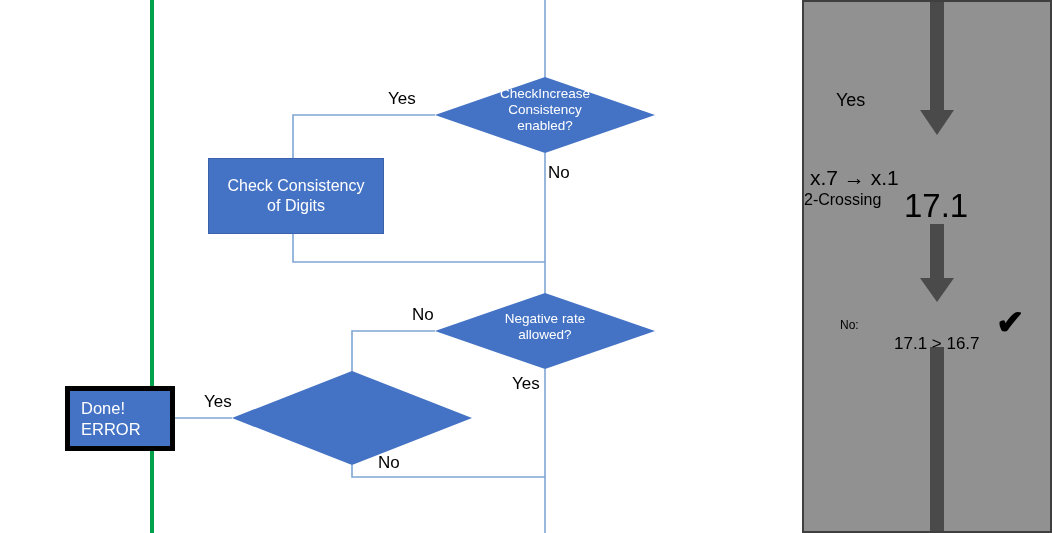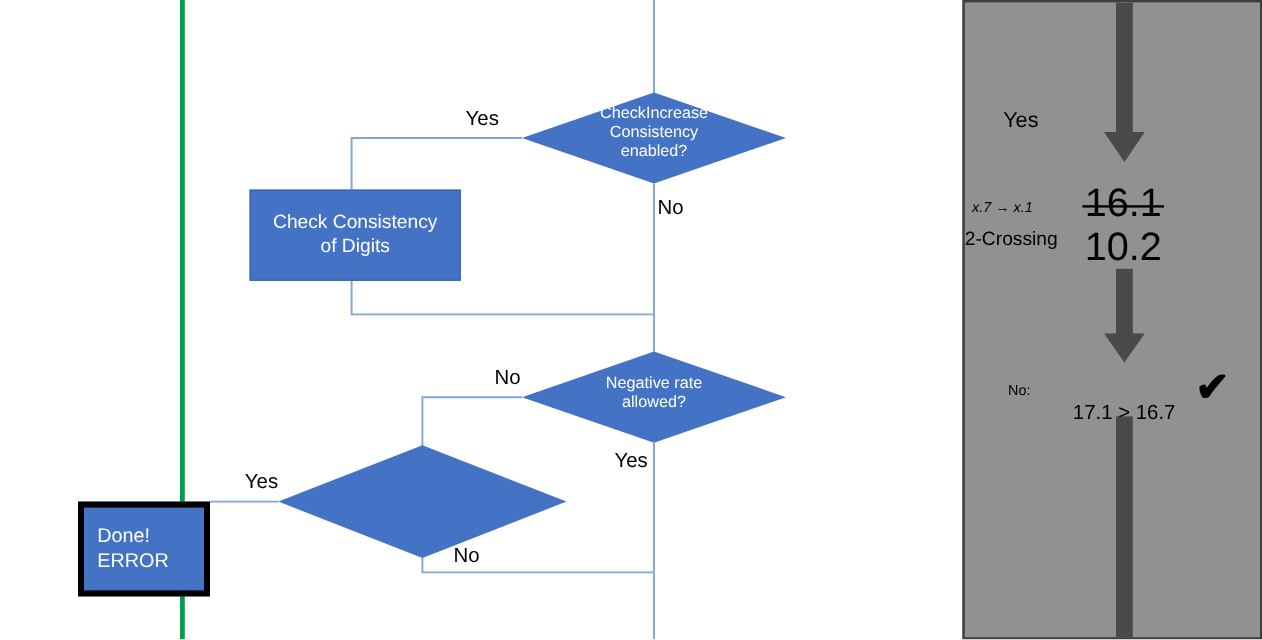--- a/index.html
+++ b/index.html
@@ -108,21 +108,21 @@
     width: 250px;
     height: 533px;
   }
   .panel-text {
     position: absolute;
     color: #000000;
     font-family: "Liberation Sans", sans-serif;
     white-space: nowrap;
   }
   .p-yes   { left: 32px;  top: 88px;  font-size: 18px; }
-  .p-small1{ left: 6px;   top: 164px; font-size: 12px; font-style: italic; }
+  .p-small1{ left: 6px;   top: 164px; font-size: 21px; }
   .p-small2{ left: 0px;   top: 189px; font-size: 16px; }
   .p-big1  { left: 100px; top: 148px; font-size: 33px; position:absolute; }
   .p-big2  { left: 100px; top: 185px; font-size: 33px; position:absolute; }
   .strike-num { position: relative; display: inline-block; }
   .strike-num::after {
     content: "";
     position: absolute;
     left: -2px;
     right: -2px;
     top: 56%;
@@ -174,21 +174,21 @@
 
   <div class="node-label diamond-label" style="left:455px; top:86px; width:180px;">CheckIncrease<br>Consistency<br>enabled?</div>
 
   <div class="node-label diamond-label" style="left:455px; top:311px; width:180px;">Negative rate<br>allowed?</div>
 
 
   <div class="proc-box" style="left:208px; top:158px; width:176px; height:76px;">
     <div class="box-text">Check Consistency<br>of Digits</div>
   </div>
 
-  <div class="done-box" style="left:65px; top:386px; width:110px; height:79px;margin-top:32px;">
+  <div class="done-box" style="left:65px; top:386px; width:110px; height:65px;">
     <div class="done-text">Done!<br>ERROR</div>
   </div>
 
   <div class="edge-label" style="left:388px; top:89px;">Yes</div>
 
   <div class="edge-label" style="left:548px; top:163px;">No</div>
 
   <div class="edge-label" style="left:412px; top:305px;">No</div>
 
   <div class="edge-label" style="left:512px; top:374px;">Yes</div>
@@ -211,25 +211,22 @@
         <rect x="126" y="345" width="14" height="190"></rect>
       </g>
     </svg>
 
     <div class="panel-text p-yes">Yes</div>
 
     <div class="panel-text p-small1">x.7 → x.1</div>
 
     <div class="panel-text p-small2">2-Crossing</div>
 
-    <div class="panel-text p-big1">
-      <span class="strike-num">16.1</span>
-    </div>
-
-    <div class="panel-text p-big2">10.2</div>
+
+    <div class="panel-text p-big2">17.1</div>
 
     <div class="panel-text p-no">No:</div>
 
     <div class="panel-text p-cmp">17.1 &gt; 16.7</div>
 
     <div class="panel-text p-check">✔</div>
   </div>
 
 </div>
 

